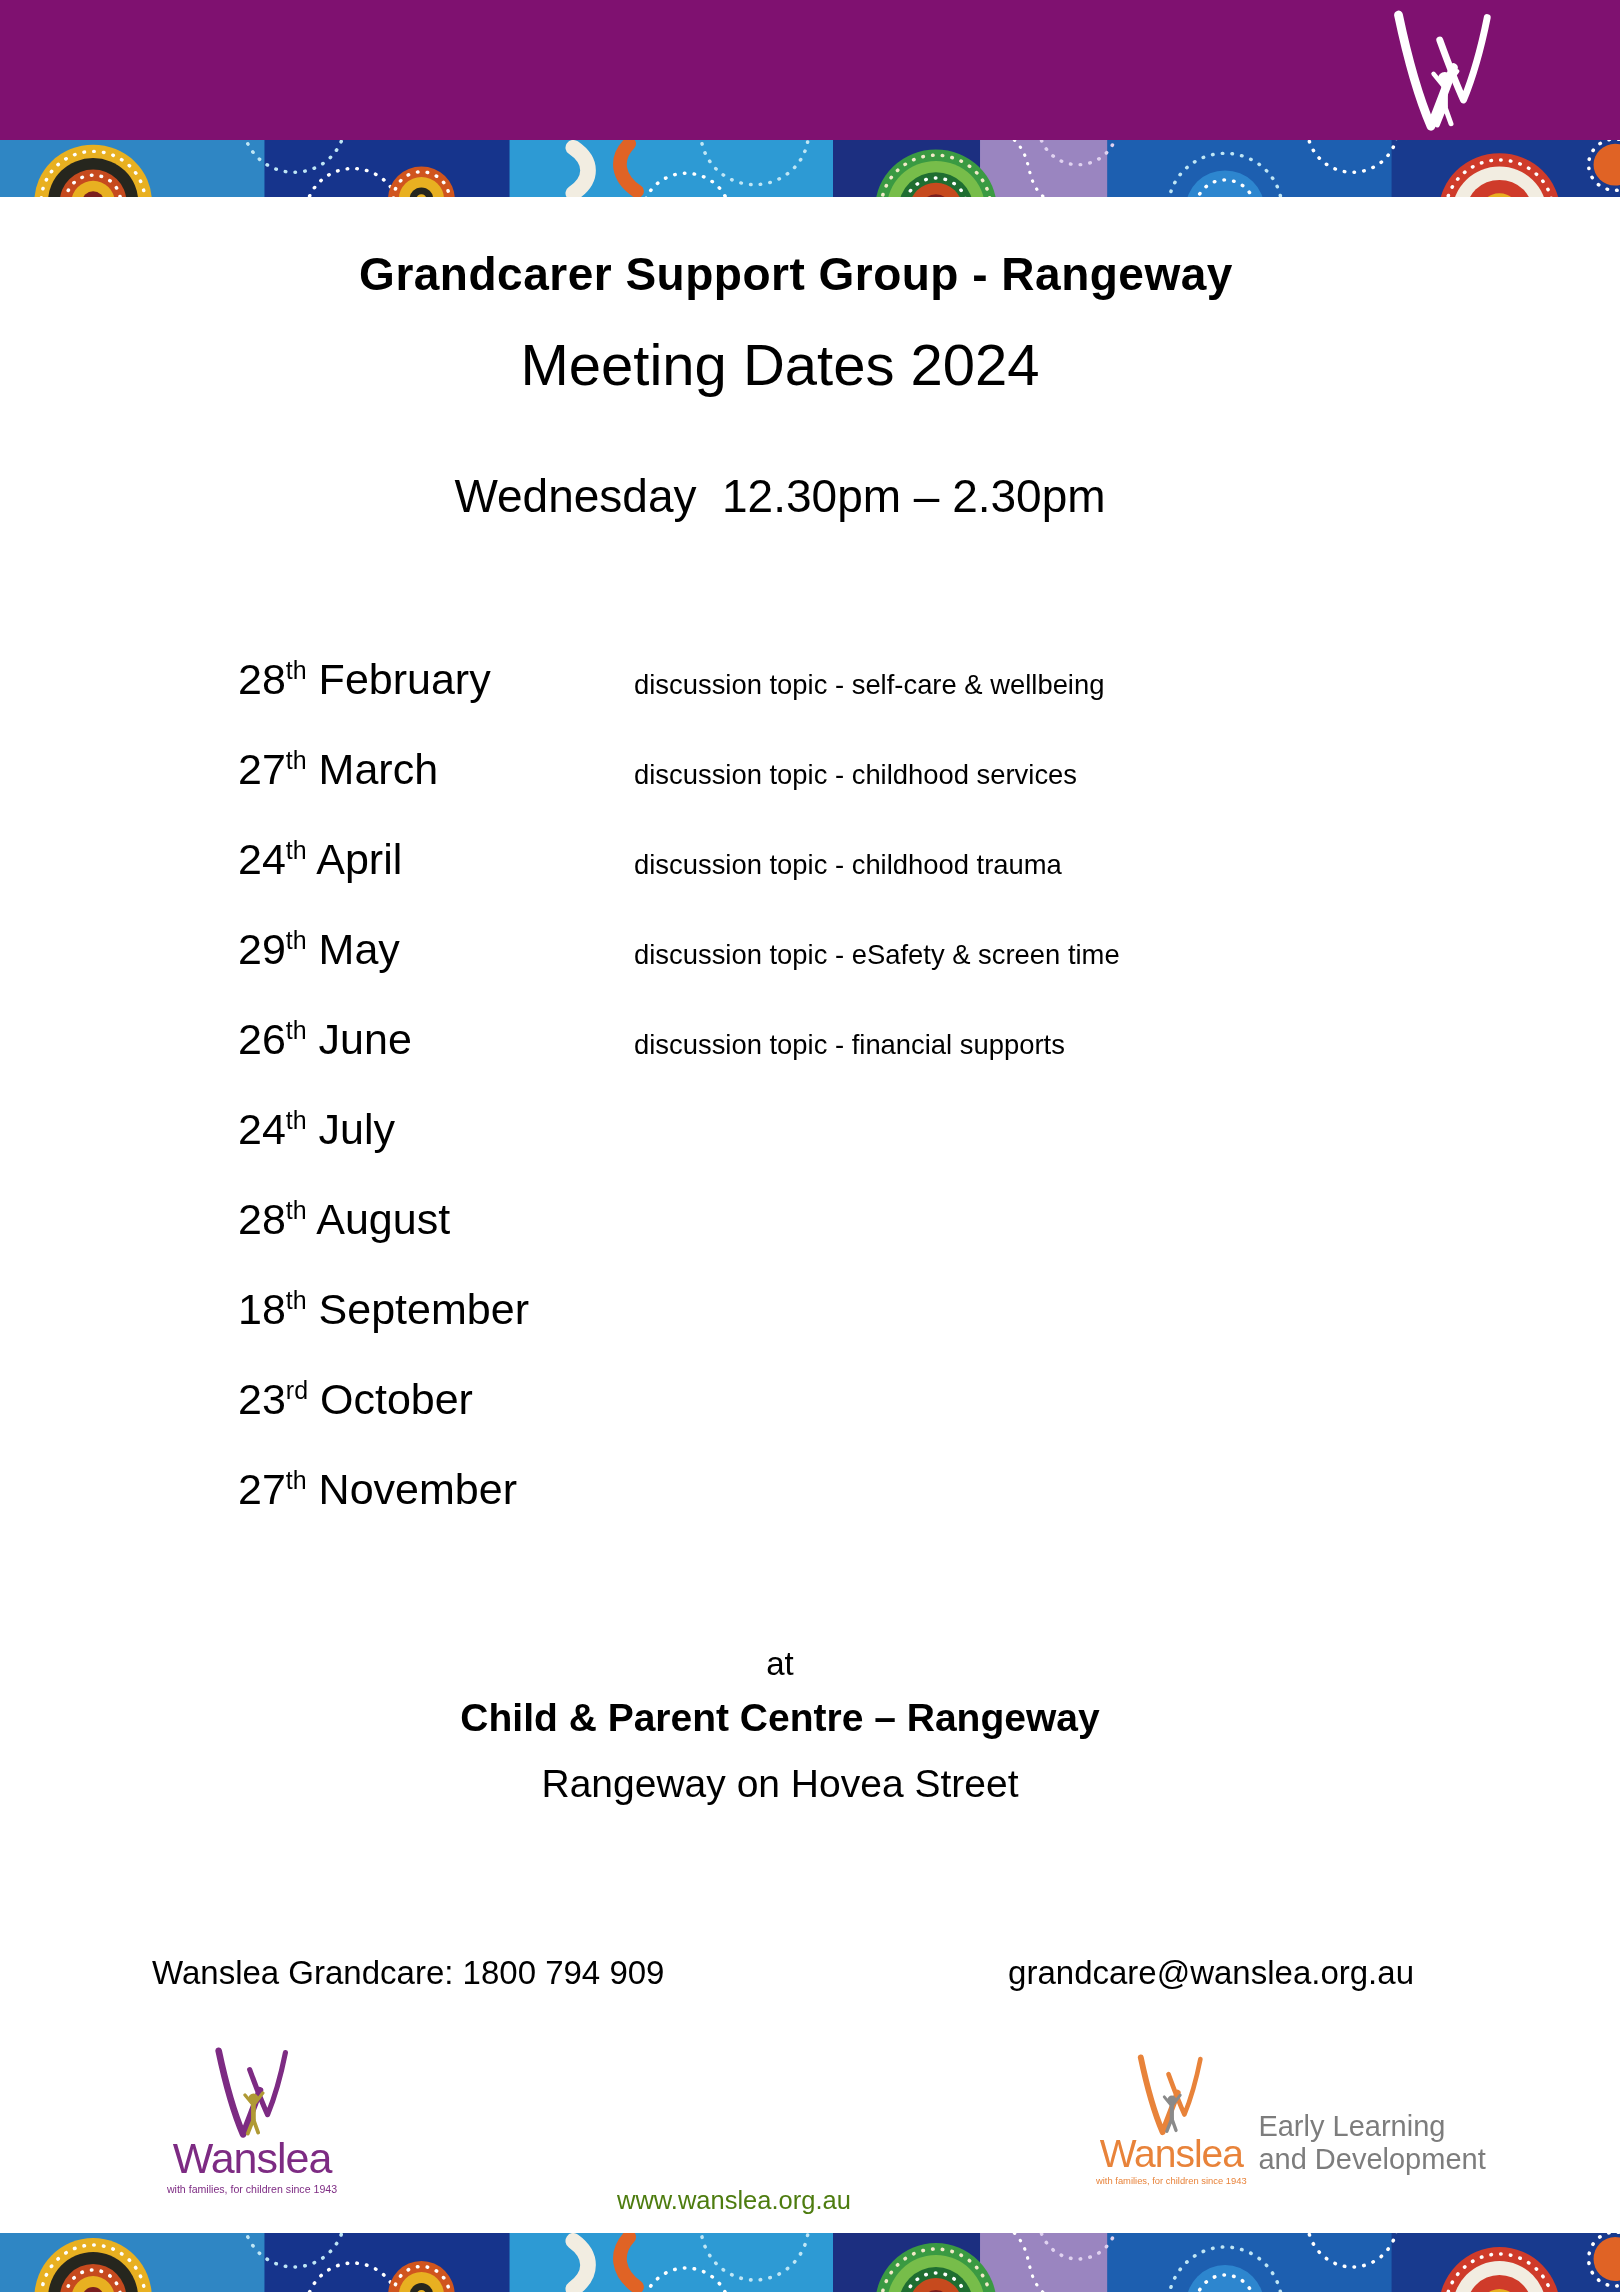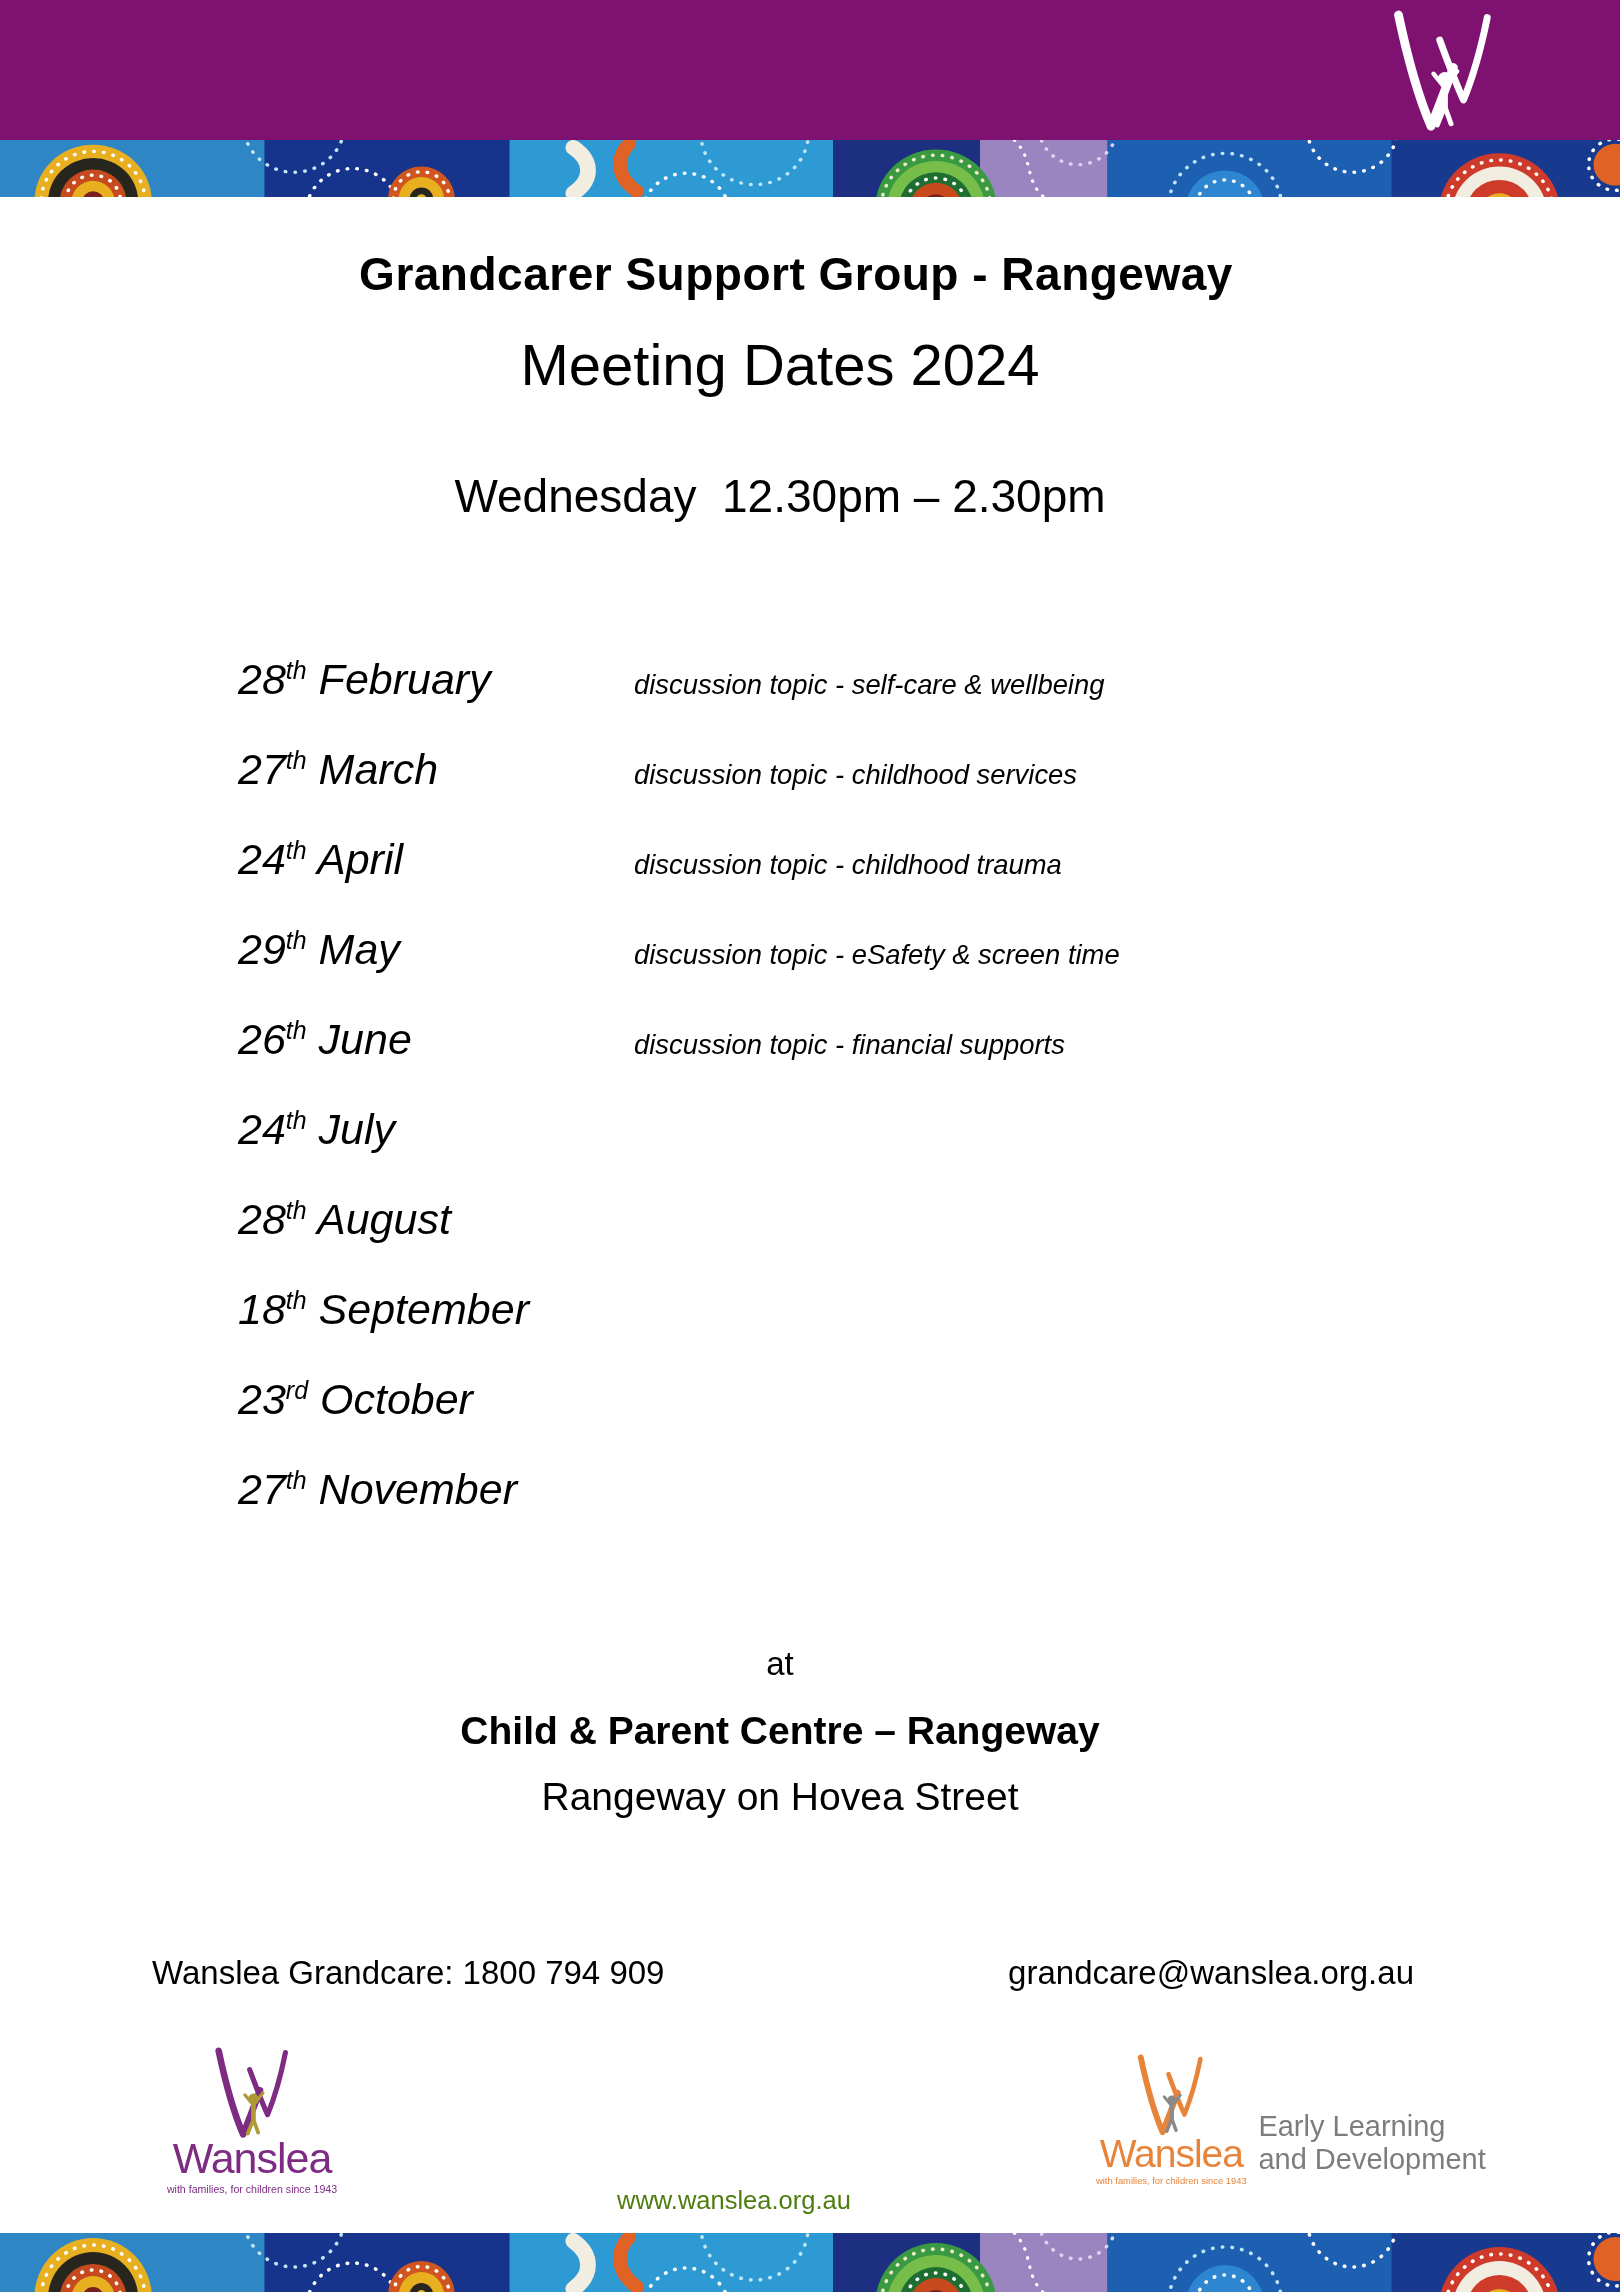--- a/index.html
+++ b/index.html
@@ -22,28 +22,28 @@
   .strip{position:absolute;left:0;width:1620px;display:block;}
   .strip-top{top:140px;height:57px;}
   .strip-bottom{top:2233px;height:60px;}
   .dotring{fill:none;stroke-width:3.6;stroke-dasharray:0.5 9.5;stroke-linecap:round;}
   
   .centerwrap{position:absolute;left:0;width:1560px;text-align:center;}
   .title1{top:247px;font-size:46px;font-weight:bold;letter-spacing:0.5px;margin-left:16px;}
   .title2{top:331px;font-size:58px;}
   .schedule{top:469px;font-size:46px;white-space:pre;}
   
-  .meetings{position:absolute;left:238px;top:655px;font-style:italic;}
+  .meetings{position:absolute;left:238px;top:655px;}
   .meeting-row{height:90px;display:flex;align-items:baseline;}
   .m-date{width:396px;flex:0 0 396px;font-size:43px;}
   .m-date sup{font-size:58%;vertical-align:super;line-height:0;}
   .m-topic{font-size:27.4px;}
   
   .location{position:absolute;left:0;top:1645px;width:1560px;text-align:center;}
-  .loc-at{font-size:33px;margin-bottom:26px;}
+  .loc-at{font-size:33px;margin-bottom:13px;}
   .loc-venue{font-size:39px;margin-bottom:21.6px;font-weight:bold;}
   .loc-entrance{font-size:39px;}
   
   .contact-phone{position:absolute;left:152px;top:1954px;font-size:33px;}
   .contact-email{position:absolute;right:206px;top:1954px;font-size:33px;}
   
   .logo-left{position:absolute;left:159px;top:2047px;width:186px;text-align:center;}
   .logo-left .wsvg{width:125px;height:94px;--sw:var(--logo-purple);--ch:var(--logo-gold);}
   .logo-left .lname{font-size:43px;color:var(--logo-purple);letter-spacing:-1px;line-height:1;margin-top:-3.9px;}
   .logo-left .ltag{font-size:10.6px;color:var(--logo-purple);margin-top:2.9px;white-space:nowrap;}

